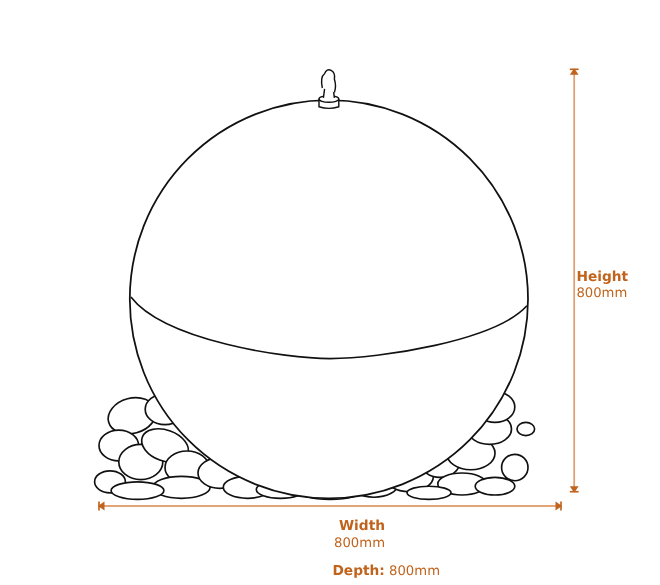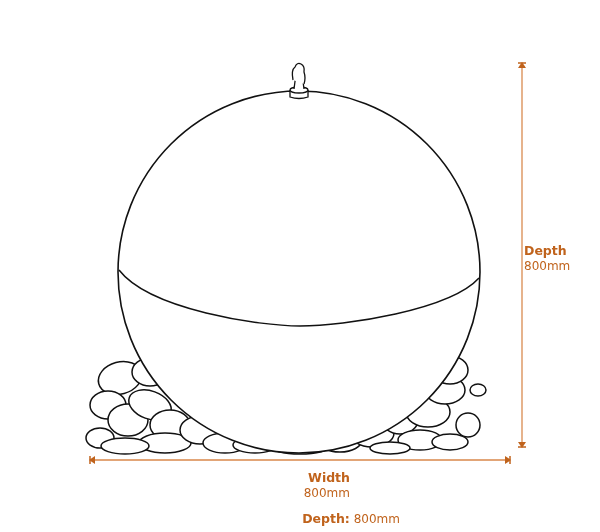--- a/index.html
+++ b/index.html
@@ -68,21 +68,21 @@
   <g>
     <line x1="92" y1="460" x2="508" y2="460" stroke="#d9874a" stroke-width="1.4"></line>
     <line x1="90" y1="456" x2="90" y2="464" stroke="#c0631c" stroke-width="1.5"></line>
     <path d="M 95 456 L 95 464 L 89 460 Z" fill="#c0631c"></path>
     <line x1="510" y1="456" x2="510" y2="464" stroke="#c0631c" stroke-width="1.5"></line>
     <path d="M 505 456 L 505 464 L 511 460 Z" fill="#c0631c"></path>
   </g>
 </svg>
 
 <div id="height-label" class="lbl">
-  <b>Depth</b>
+  <b>Height</b>
   <span class="val">800mm</span>
 </div>
 
 <div id="width-label" class="lbl">
   <b>Width</b>
   <span class="val">800mm</span>
 </div>
 
 <div id="depth-label" class="lbl">
   <b>Depth:</b>

